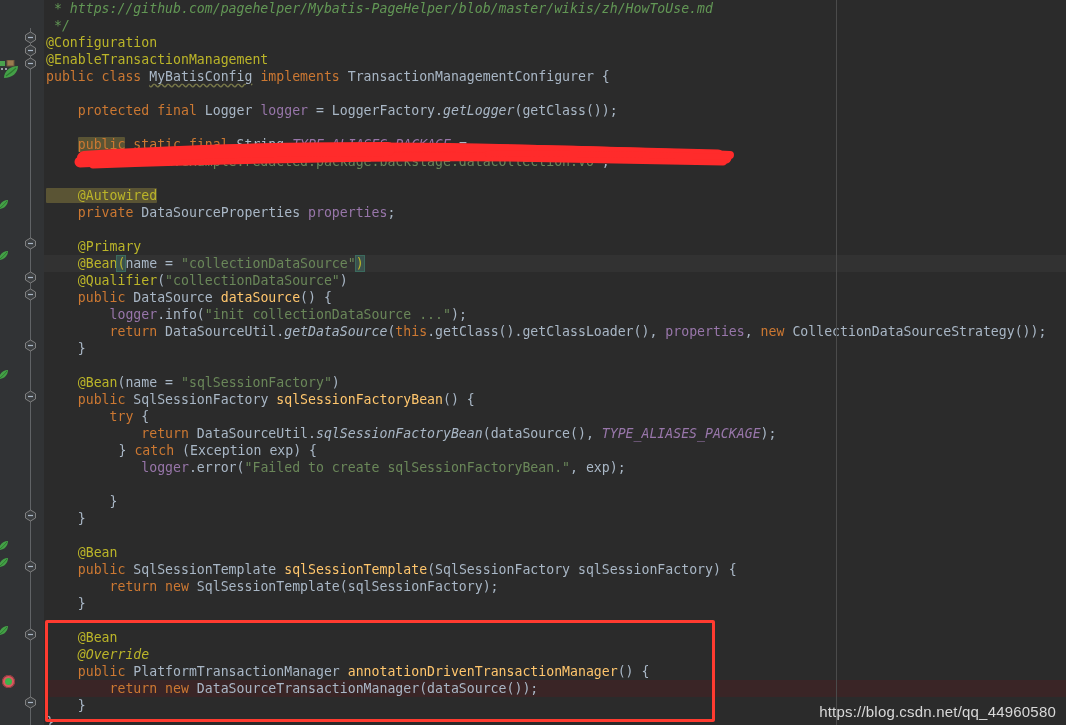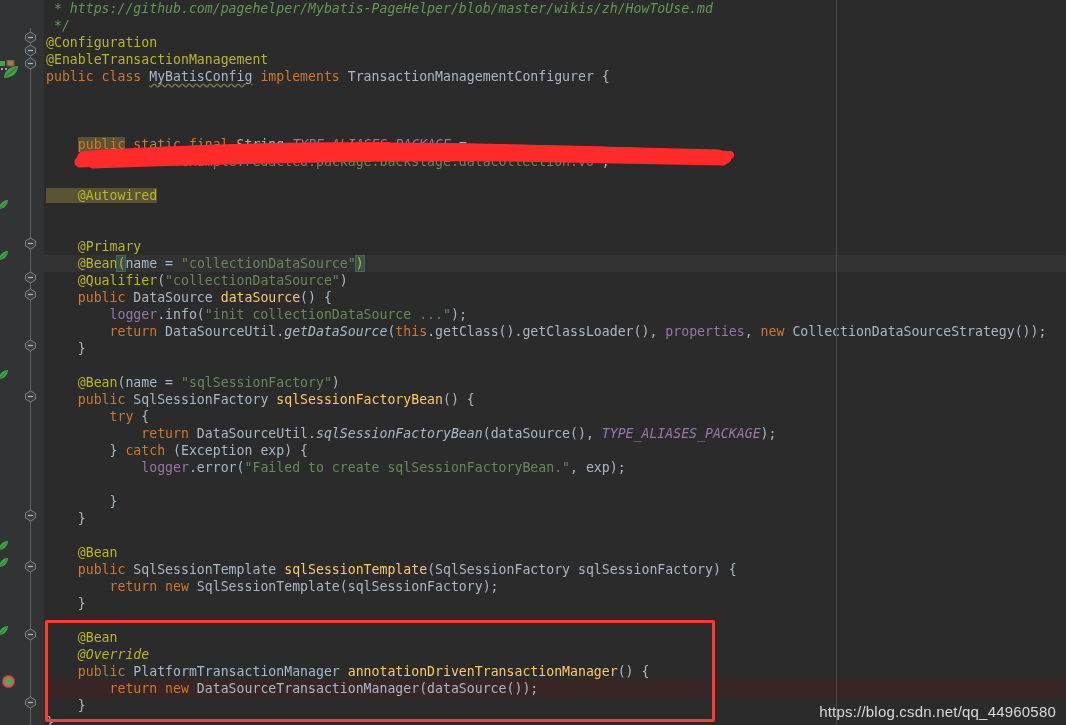--- a/index.html
+++ b/index.html
@@ -299,39 +299,41 @@
       <div class="breakpoint" style="top: 675px;"></div>
     </div>
 
   <div class="code" id="code-layer">
       <div class="line" style="top: 0px;"><span class="txt"><span class="cmt"> * https://github.com/pagehelper/Mybatis-PageHelper/blob/master/wikis/zh/HowToUse.md</span></span></div>
       <div class="line" style="top: 17px;"><span class="txt"><span class="cmt"> */</span></span></div>
       <div class="line" style="top: 34px;"><span class="txt"><span class="ann">@Configuration</span></span></div>
       <div class="line" style="top: 68px;"><span class="txt"><span class="kw">public </span><span class="kw">class </span><span class="pl warn-underline">MyBatisConfig</span><span class="kw"> implements </span><span class="pl">TransactionManagementConfigurer {</span></span></div>
       <div class="line" style="top: 51px;"><span class="txt"><span class="ann">@EnableTransactionManagement</span></span></div>
       <div class="line" style="top: 85px;"><span class="txt"></span></div>
+      <div class="line" style="top: 102px;"><span class="txt"><span class="kw">    protected </span><span class="kw">final </span><span class="pl">Logger </span><span class="fld">logger </span><span class="pl">= LoggerFactory.</span><span class="sm">getLogger</span><span class="pl">(getClass());</span></span></div>
       <div class="line" style="top: 119px;"><span class="txt"></span></div>
       <div class="line" style="top: 136px;"><span class="txt"><span class="pl">    </span><span class="kw sel-box">public</span><span class="kw"> static </span><span class="kw">final </span><span class="pl">String </span><span class="fldi">TYPE_ALIASES_PACKAGE</span><span class="pl"> =</span></span></div>
       <div class="line" style="top: 153px;"><span class="txt"><span class="str">            "com.example.redacted.package.backstage.datacollection.vo"</span><span class="pl">;</span></span></div>
       <div class="line" style="top: 170px;"><span class="txt"></span></div>
       <div class="line" style="top: 187px;"><span class="txt"><span class="ann sel-box">    @Autowired</span></span></div>
+      <div class="line" style="top: 204px;"><span class="txt"><span class="kw">    private </span><span class="pl">DataSourceProperties </span><span class="fld">properties</span><span class="pl">;</span></span></div>
       <div class="line" style="top: 221px;"><span class="txt"></span></div>
       <div class="line" style="top: 238px;"><span class="txt"><span class="ann">    @Primary</span></span></div>
       <div class="line" style="top: 255px;"><span class="txt"><span class="ann">    @Bean</span><span class="ann brk-match">(</span><span class="pl">name = </span><span class="str">"collectionDataSource"</span><span class="ann brk-match">)</span></span></div>
       <div class="line" style="top: 272px;"><span class="txt"><span class="ann">    @Qualifier</span><span class="pl">(</span><span class="str">"collectionDataSource"</span><span class="pl">)</span></span></div>
       <div class="line" style="top: 289px;"><span class="txt"><span class="kw">    public </span><span class="pl">DataSource </span><span class="mth">dataSource</span><span class="pl">() {</span></span></div>
       <div class="line" style="top: 306px;"><span class="txt"><span class="fld">        logger</span><span class="pl">.info(</span><span class="str">"init collectionDataSource ..."</span><span class="pl">);</span></span></div>
       <div class="line" style="top: 323px;"><span class="txt"><span class="kw">        return </span><span class="pl">DataSourceUtil.</span><span class="sm">getDataSource</span><span class="pl">(</span><span class="kw">this</span><span class="pl">.getClass().getClassLoader(), </span><span class="fld">properties</span><span class="pl">, </span><span class="kw">new </span><span class="pl">CollectionDataSourceStrategy());</span></span></div>
       <div class="line" style="top: 340px;"><span class="txt"><span class="pl">    }</span></span></div>
       <div class="line" style="top: 357px;"><span class="txt"></span></div>
       <div class="line" style="top: 374px;"><span class="txt"><span class="ann">    @Bean</span><span class="pl">(name = </span><span class="str">"sqlSessionFactory"</span><span class="pl">)</span></span></div>
       <div class="line" style="top: 391px;"><span class="txt"><span class="kw">    public </span><span class="pl">SqlSessionFactory </span><span class="mth">sqlSessionFactoryBean</span><span class="pl">() {</span></span></div>
       <div class="line" style="top: 408px;"><span class="txt"><span class="kw">        try </span><span class="pl">{</span></span></div>
       <div class="line" style="top: 425px;"><span class="txt"><span class="kw">            return </span><span class="pl">DataSourceUtil.</span><span class="sm">sqlSessionFactoryBean</span><span class="pl">(dataSource(), </span><span class="fldi">TYPE_ALIASES_PACKAGE</span><span class="pl">);</span></span></div>
-      <div class="line" style="top: 442px;"><span class="txt"><span class="pl">        } </span><span class="kw">catch </span><span class="pl">(Exception exp) {</span></span></div>
+      <div class="line" style="top: 442px; padding-left: 9px;"><span class="txt"><span class="pl">        } </span><span class="kw">catch </span><span class="pl">(Exception exp) {</span></span></div>
       <div class="line" style="top: 459px;"><span class="txt"><span class="fld">            logger</span><span class="pl">.error(</span><span class="str">"Failed to create sqlSessionFactoryBean."</span><span class="pl">, exp);</span></span></div>
       <div class="line" style="top: 493px;"><span class="txt"><span class="pl">        }</span></span></div>
       <div class="line" style="top: 510px;"><span class="txt"><span class="pl">    }</span></span></div>
       <div class="line" style="top: 527px;"><span class="txt"></span></div>
       <div class="line" style="top: 544px;"><span class="txt"><span class="ann">    @Bean</span></span></div>
       <div class="line" style="top: 561px;"><span class="txt"><span class="kw">    public </span><span class="pl">SqlSessionTemplate </span><span class="mth">sqlSessionTemplate</span><span class="pl">(SqlSessionFactory sqlSessionFactory) {</span></span></div>
       <div class="line" style="top: 578px;"><span class="txt"><span class="kw">        return new </span><span class="pl">SqlSessionTemplate(sqlSessionFactory);</span></span></div>
       <div class="line" style="top: 595px;"><span class="txt"><span class="pl">    }</span></span></div>
       <div class="line" style="top: 612px;"><span class="txt"></span></div>
       <div class="line" style="top: 629px;"><span class="txt"><span class="ann">    @Bean</span></span></div>

